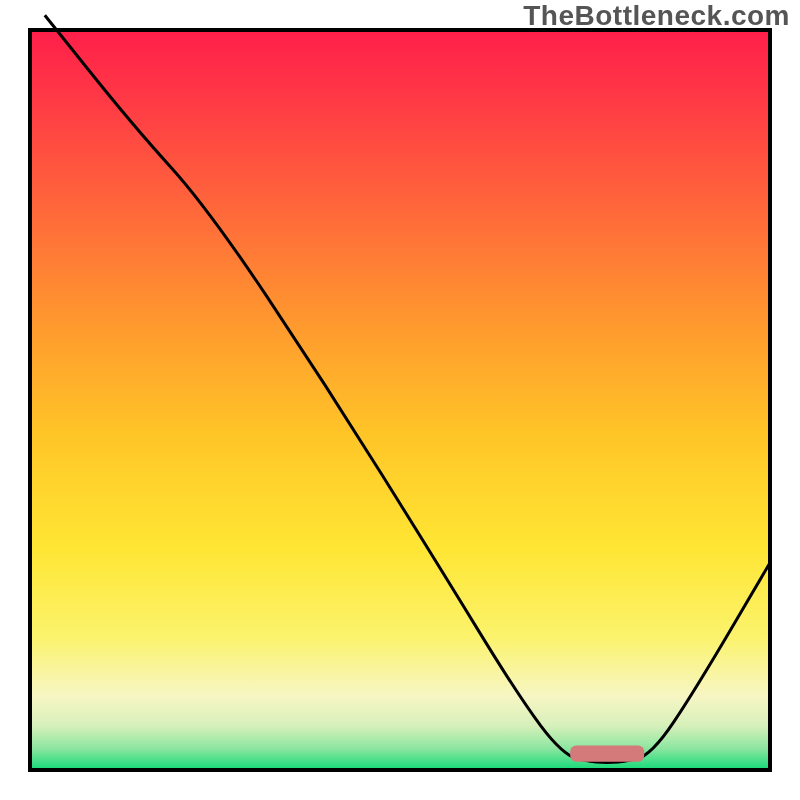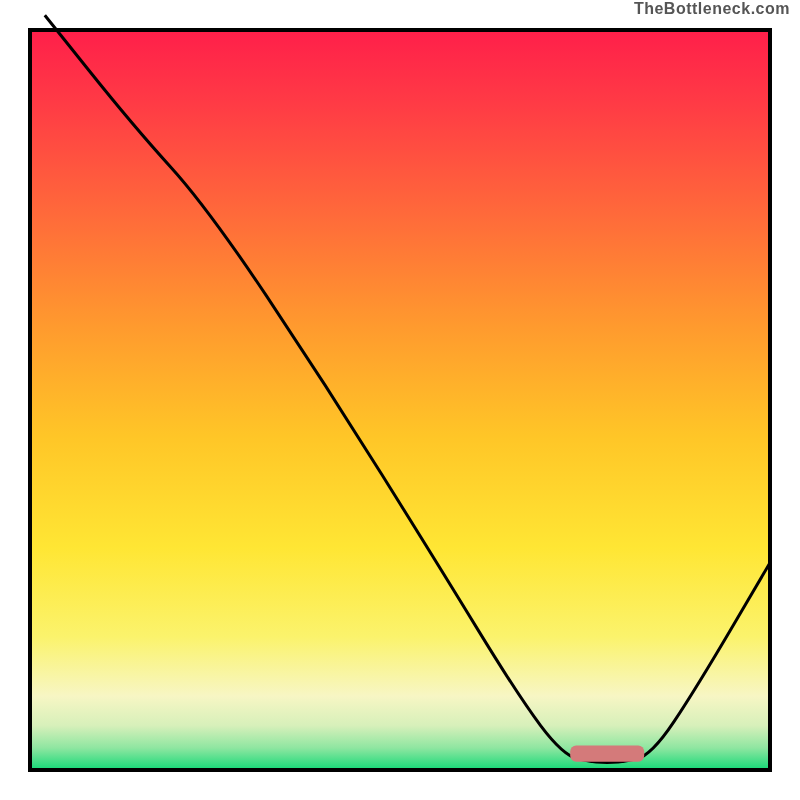--- a/index.html
+++ b/index.html
@@ -13,21 +13,21 @@
   .wrap {
     position: relative;
     width: 800px;
     height: 800px;
   }
   .attribution {
     position: absolute;
     top: 0;
     right: 10px;
     font-family: Arial, Helvetica, sans-serif;
-    font-size: 16px;
+    font-size: 28px;
     font-weight: 600;
     color: #555;
     letter-spacing: 0.5px;
   }
   svg {
     display: block;
   }
 </style>
 </head>
 <body>

